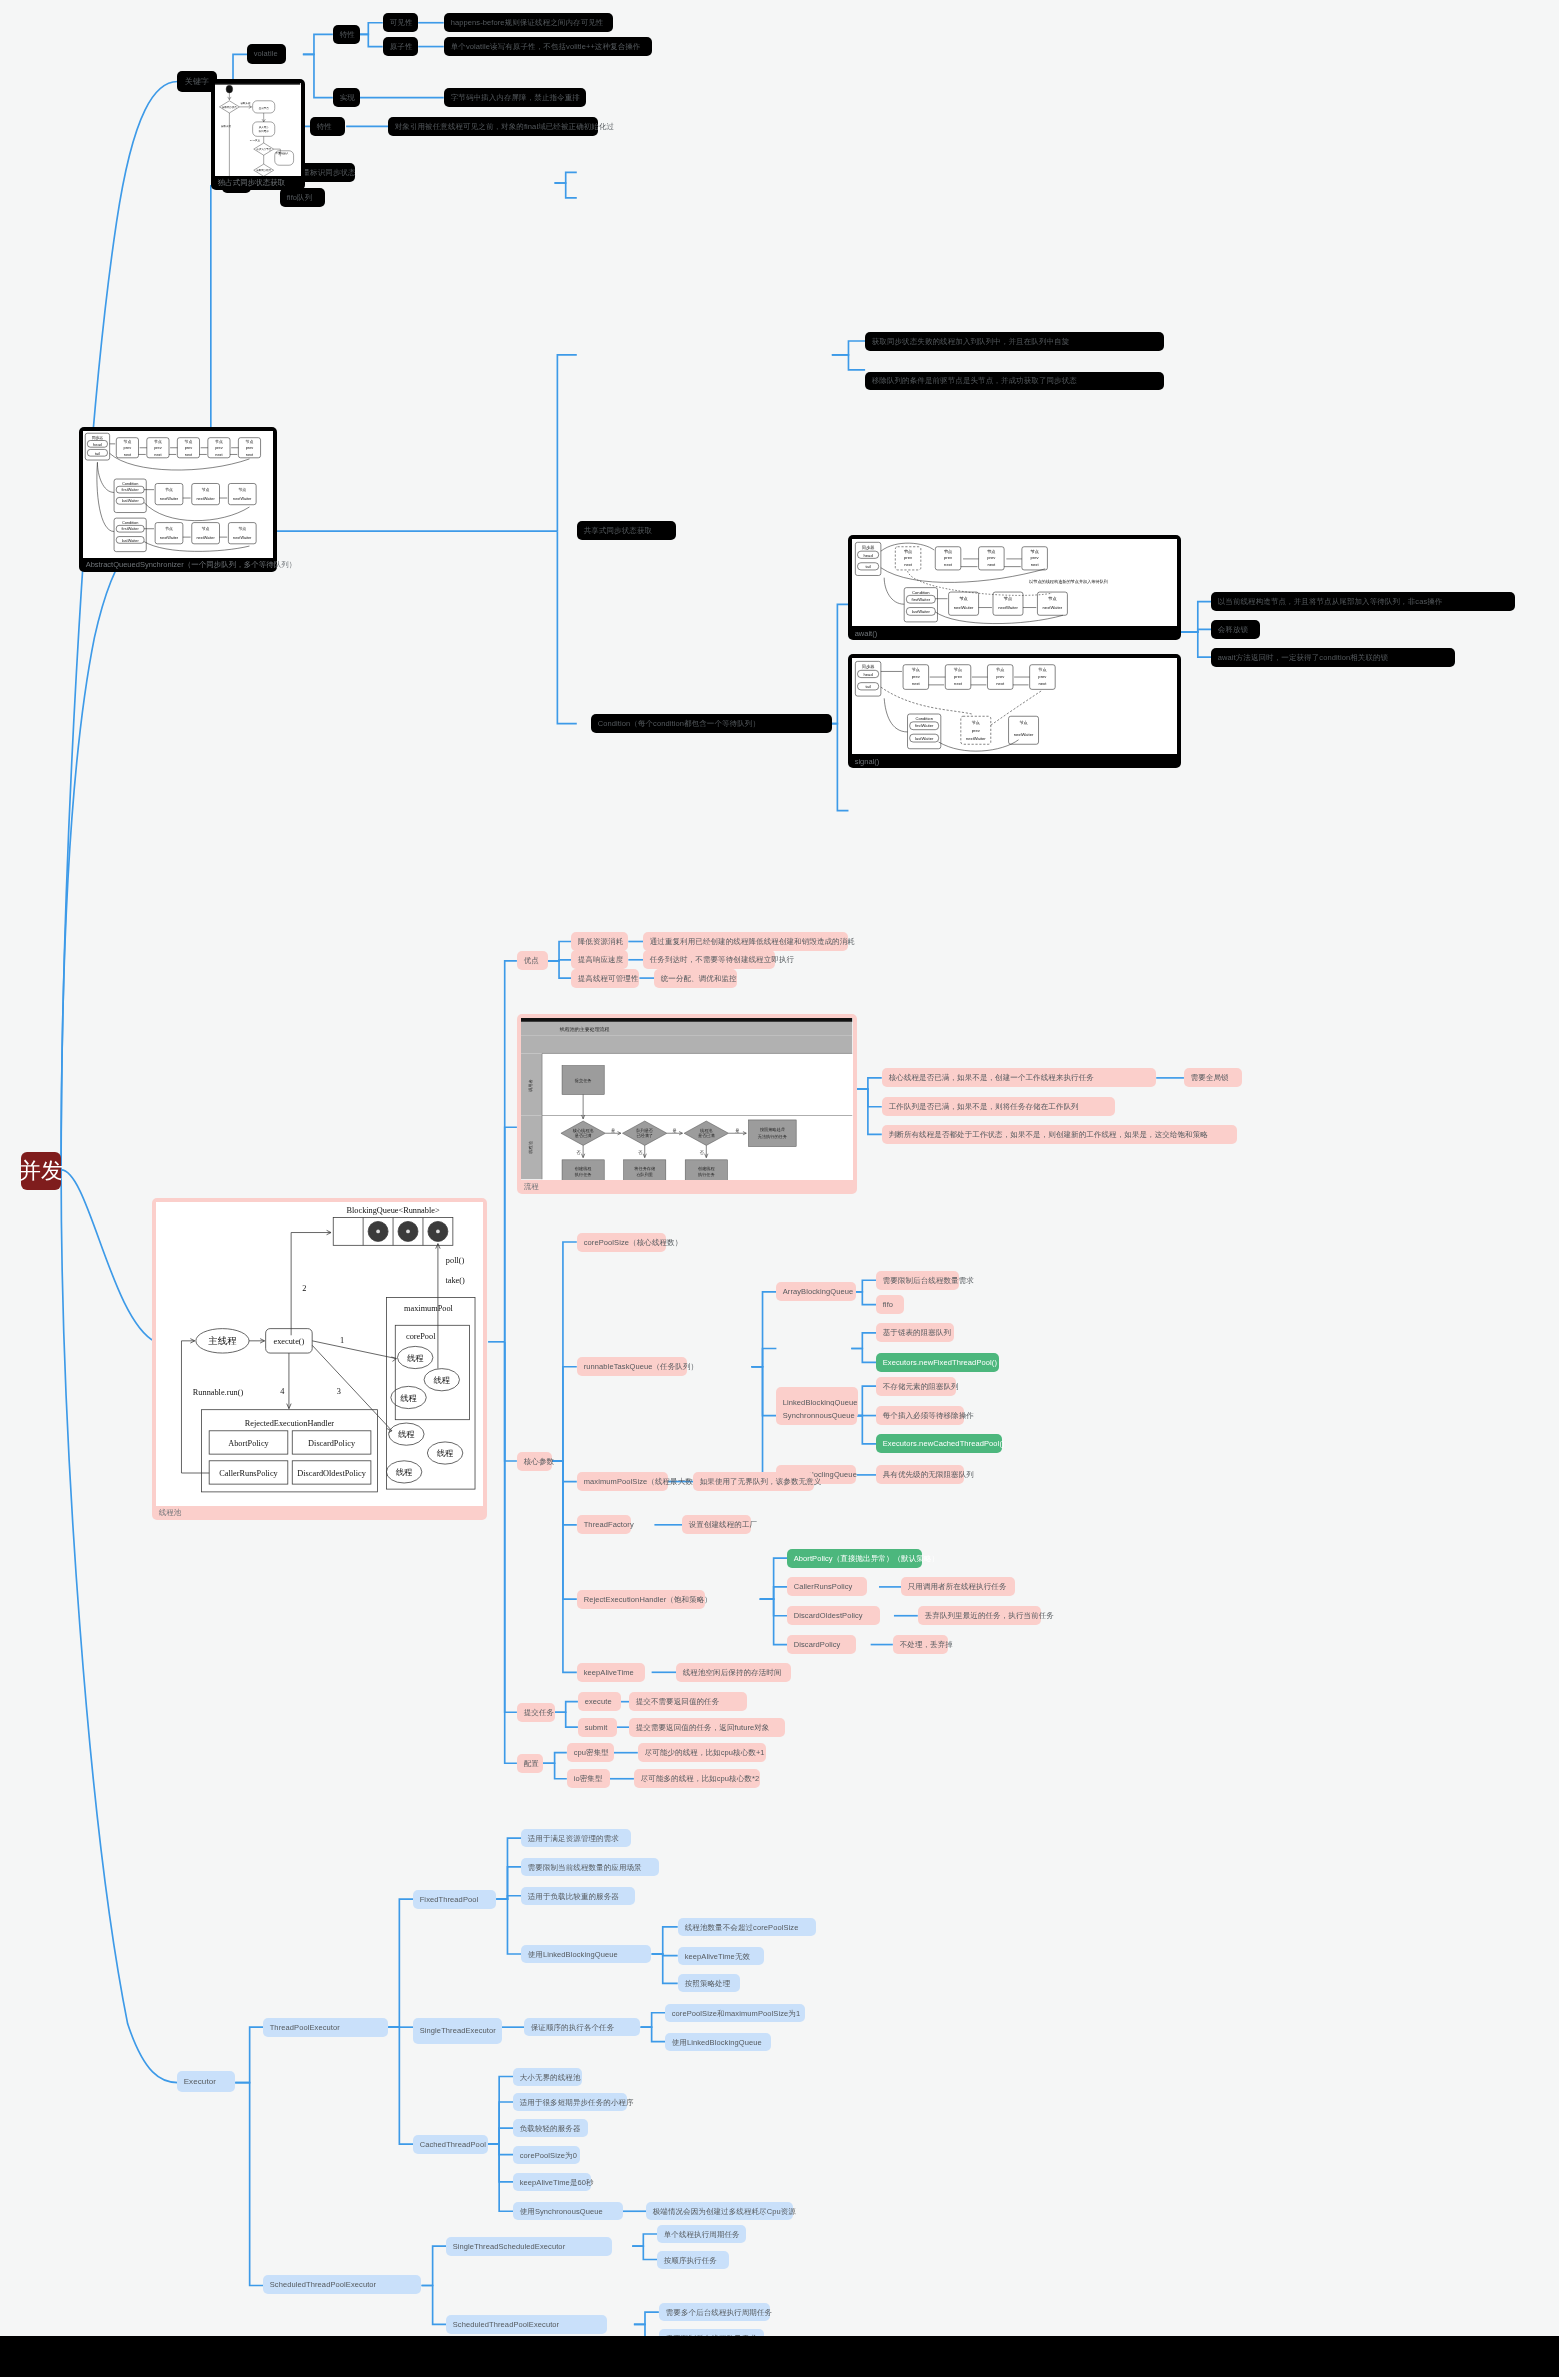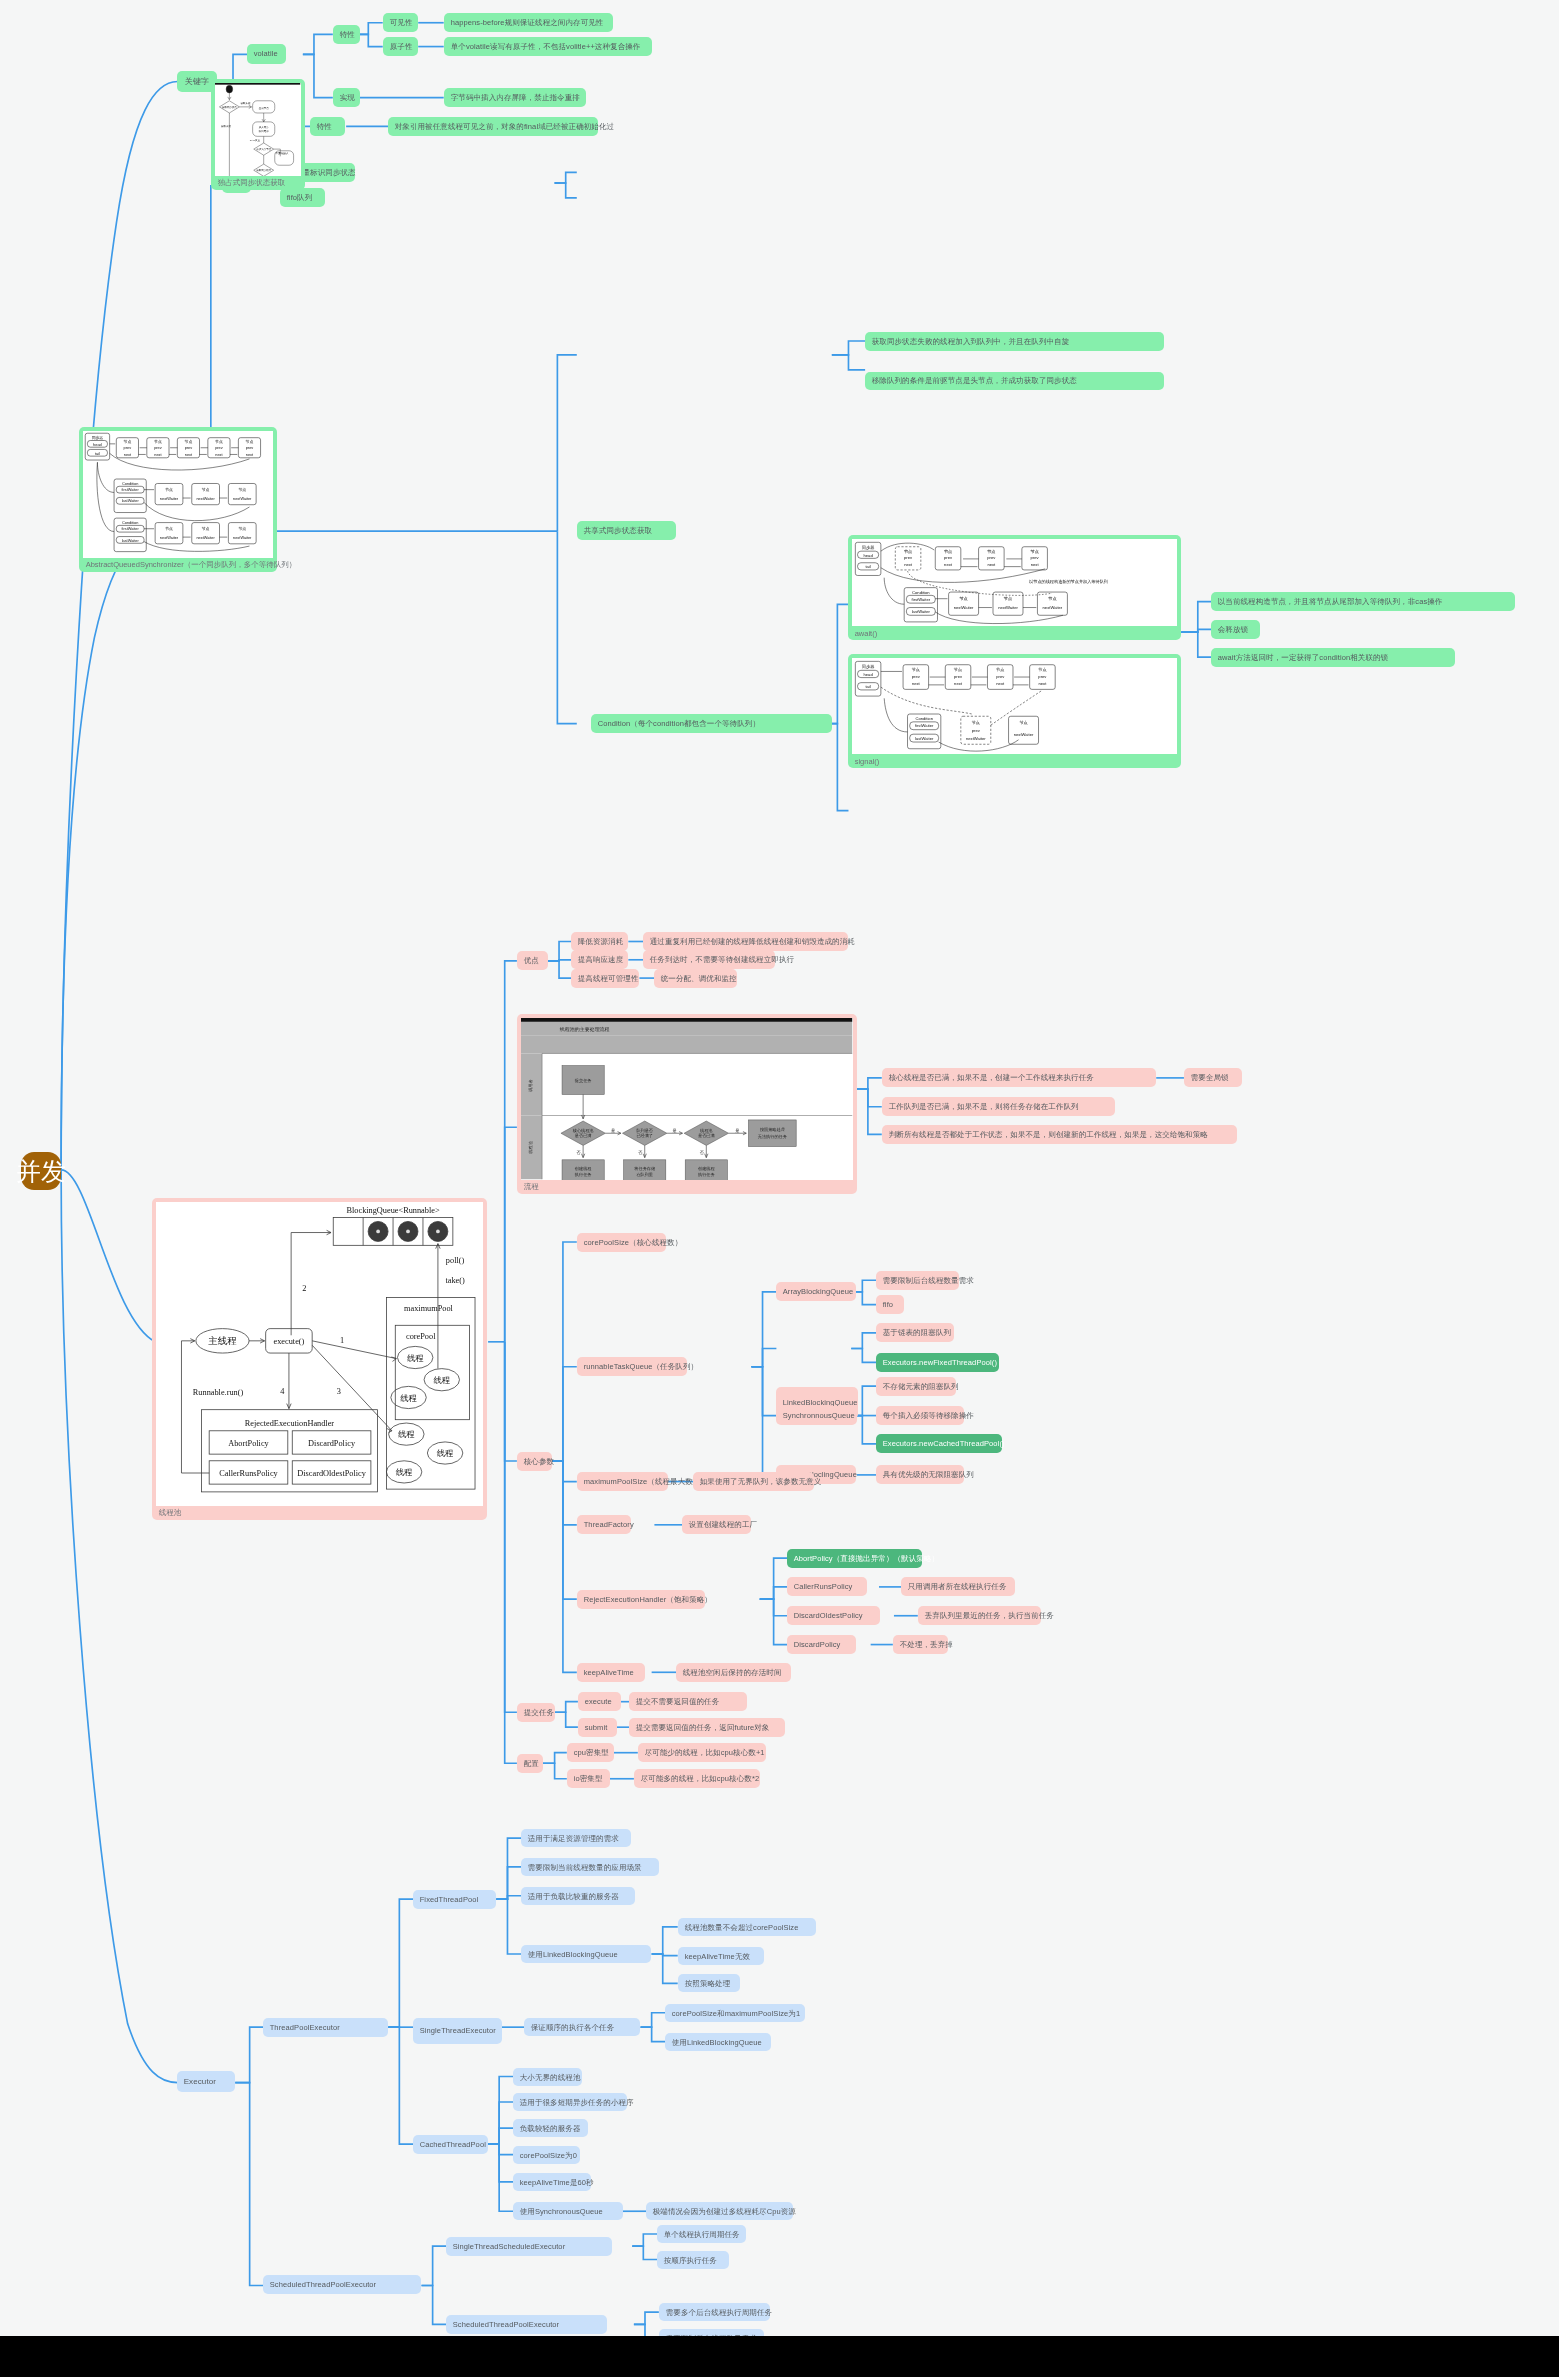--- a/index.html
+++ b/index.html
@@ -21,24 +21,24 @@
     box-sizing:border-box;
     border-radius:5px;
     display:flex;align-items:center;
     padding:2.2px 6.7px;
     color:#555a5e;
     line-height:1.22;
     white-space:nowrap;
     letter-spacing:0.1px;
   }
   .root{
-    background:#a16207;color:#ffffff;font-size:25px;
-    border-radius:13px;justify-content:center;
+    background:#7f1d1d;color:#ffffff;font-size:22px;
+    border-radius:6px;justify-content:center;
   }
-  .green{background:#86efac;}
+  .green{background:#000000;}
   .pink{background:#fbcfcb;}
   .blue{background:#c9e0fa;}
   .greenstrong{background:#4cb77d;color:#ffffff;}
   .f13{font-size:7.5px}
   .f14{font-size:8px}
   .f16{font-size:9.1px}
 
   
   .imgcard{
     position:absolute;box-sizing:border-box;border-radius:5px;

